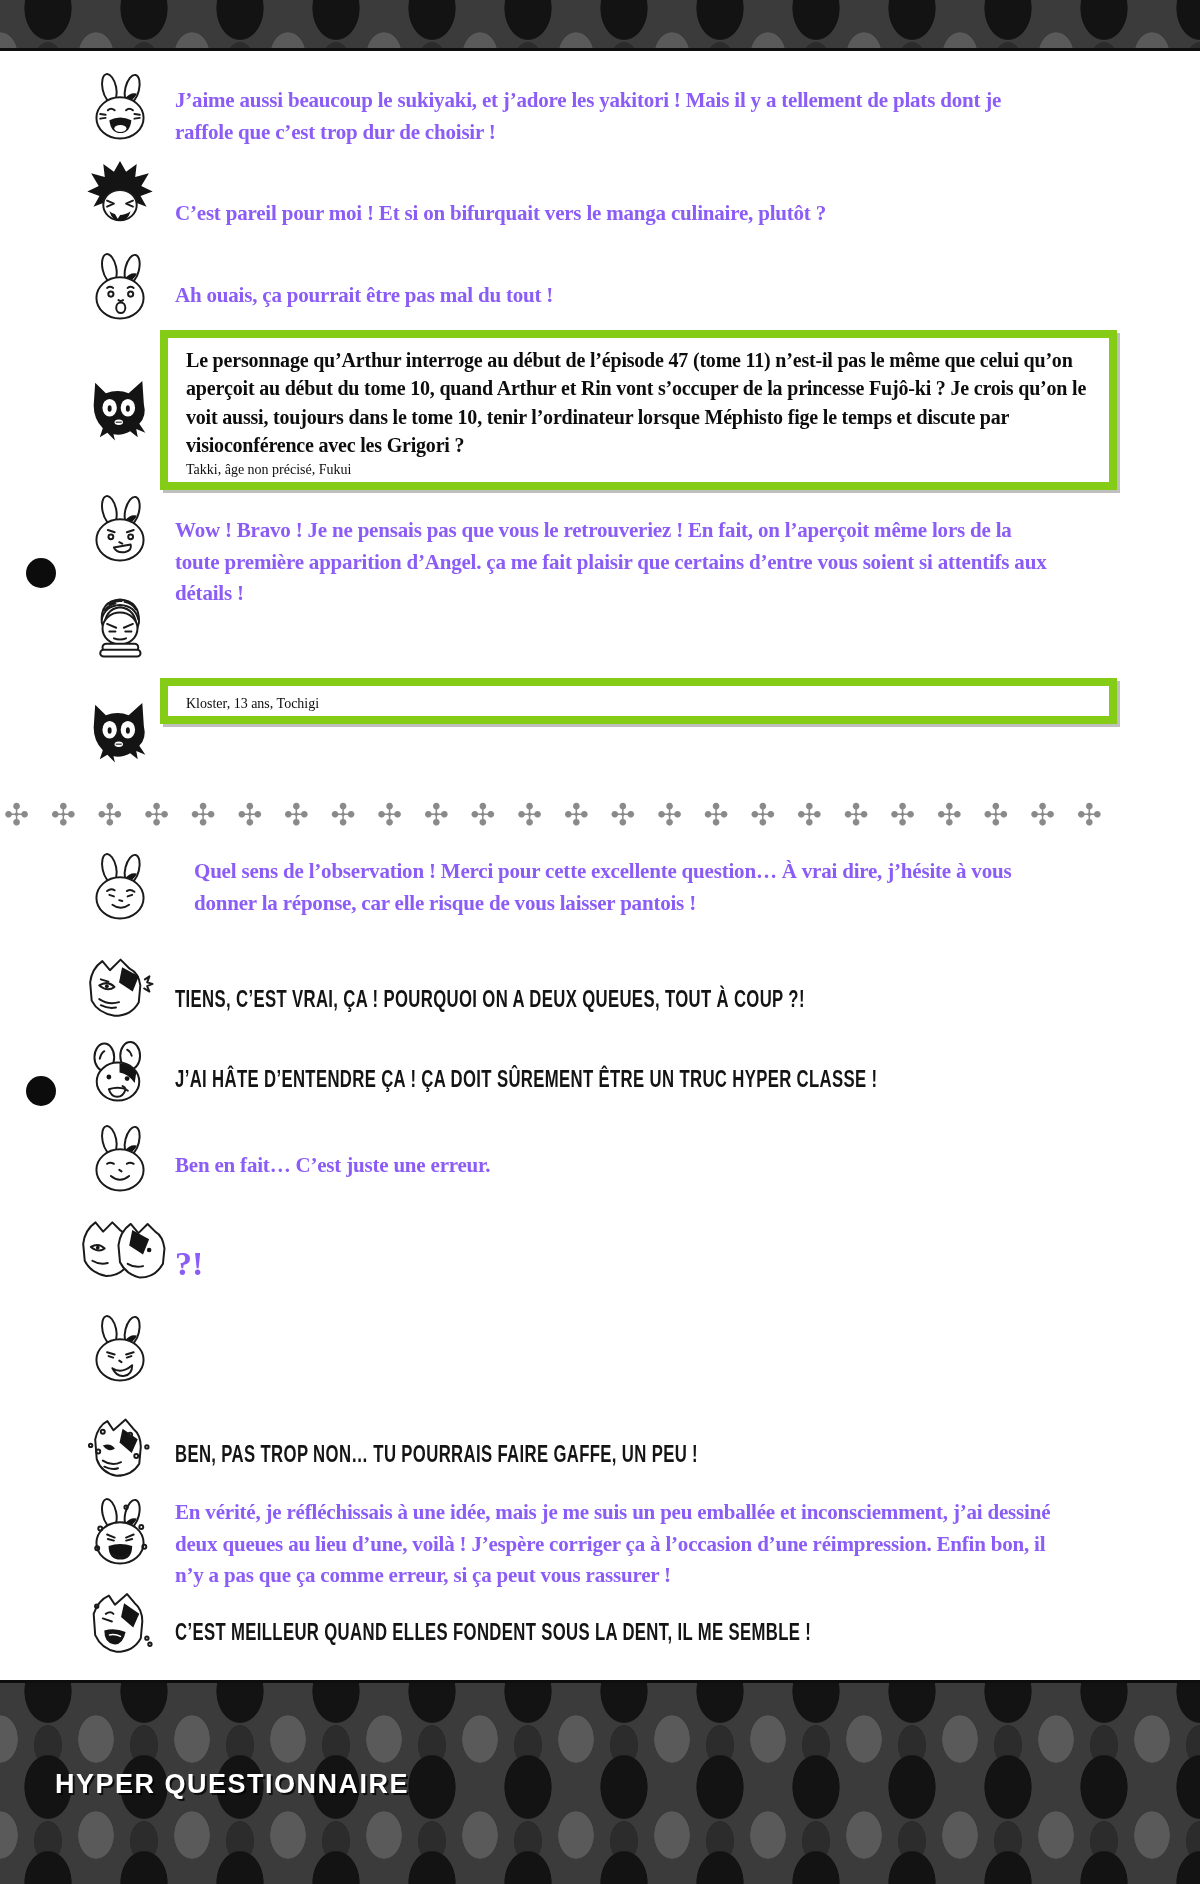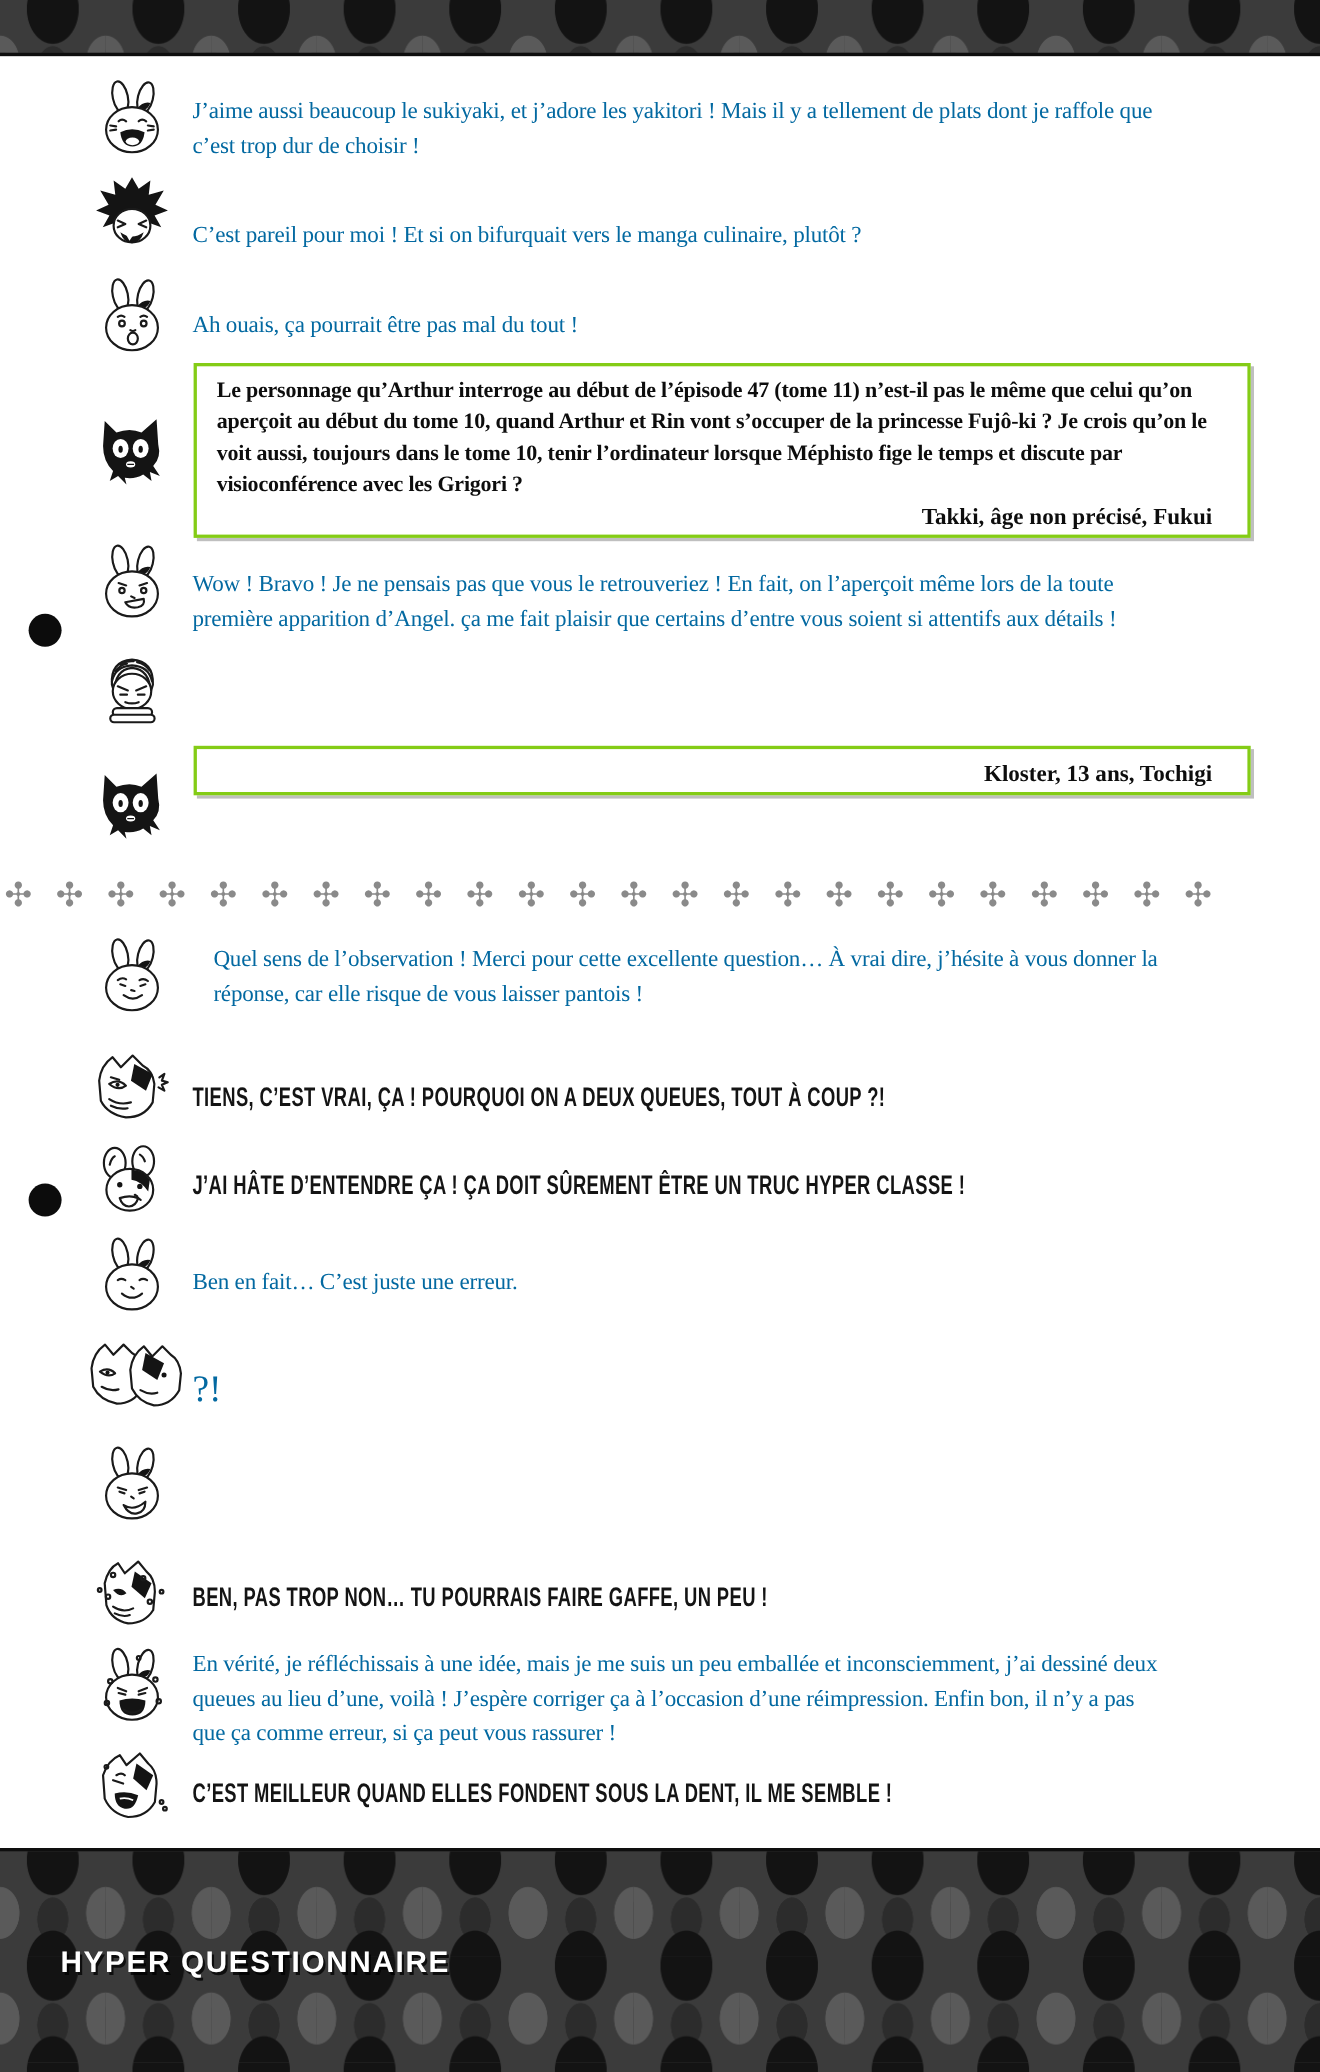--- a/index.html
+++ b/index.html
@@ -28,43 +28,42 @@
     position:absolute; left:55px; top:86px;
     font-family:"Liberation Sans", sans-serif; font-weight:700;
     font-size:27px; letter-spacing:1.5px; color:#ffffff;
     text-shadow:2px 2px 0 rgba(0,0,0,0.75);
   }
   
   .icon{ position:absolute; width:76px; height:76px; }
   .icon svg{ display:block; width:100%; height:100%; }
   .txt{
     position:absolute; left:175px; width:885px;
-    font-family:"Liberation Serif", serif; font-weight:400;
-    font-size:21px; line-height:1.5; color:#0369a1; letter-spacing:-0.2px;
+    font-family:"Liberation Serif", serif; font-weight:700;
+    font-size:21px; line-height:1.5; color:#8b5cf6; letter-spacing:-0.2px;
   }
   .caps{
     font-family:"Liberation Sans", sans-serif; font-weight:700;
     font-size:19px; letter-spacing:0.4px; color:#141414;
     transform:scale(0.88,1.28); transform-origin:left center; white-space:nowrap;
   }
   .interro{ font-size:34px; letter-spacing:0; }
   .qbox{
     position:absolute; left:160px; width:905px;
-    border:3px solid #84cc16; background:#ffffff;
-    padding:8px 32px 4px 18px;
+    border:8px solid #84cc16; background:#ffffff;
+    padding:8px 18px 4px 18px;
     box-shadow:3px 3px 0 rgba(0,0,0,0.25);
-    margin-left:16px;
   }
   .qbox .qtext{
     font-family:"Liberation Serif", serif; font-weight:700;
     font-size:20px; line-height:1.42; color:#0d0d0d; letter-spacing:-0.2px;
   }
   .qbox .attrib{
-    font-family:"Liberation Serif", serif; font-weight:700;
-    font-size:21px; text-align:right; color:#0d0d0d; margin-top:2px;
+    font-family:"Liberation Serif", serif; font-weight:400;
+    font-size:14px; text-align:left; color:#0d0d0d; margin-top:2px;
   }
   .divider{
     position:absolute; left:4px; top:795px; width:1196px; overflow:hidden;
     font-family:"DejaVu Sans", sans-serif; font-size:30px; line-height:40px;
     letter-spacing:21.5px; color:#8a8a8a; white-space:nowrap;
   }
   .reg-dot{
     position:absolute; left:26px; width:30px; height:30px; border-radius:50%;
     background:#0c0c0c;
   }

